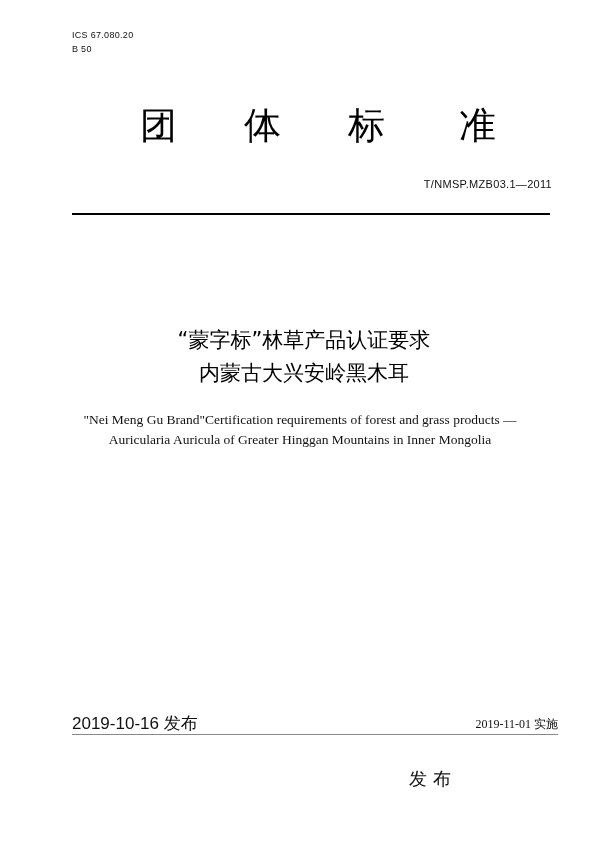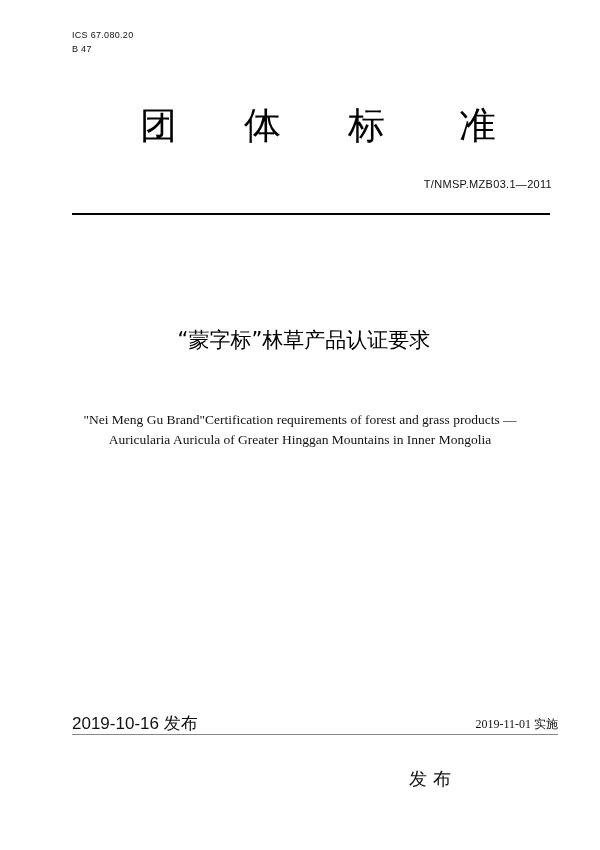--- a/index.html
+++ b/index.html
@@ -138,36 +138,37 @@
       white-space: nowrap;
     }
   </style>
 </head>
 <body>
 
 <div class="page">
 
   <div class="ics">
     <div>ICS 67.080.20</div>
-    <div>B 47</div>
+    <div>B 50</div>
   </div>
 
   <div class="std-heading">
     <span style="left:140px">团</span>
     <span style="left:244px">体</span>
     <span style="left:348px">标</span>
     <span style="left:459px">准</span>
   </div>
 
   <div class="std-code">T/NMSP.MZB03.1—2011</div>
 
   <div class="top-rule"></div>
 
   <div class="title-cn">
     <div>“蒙字标”林草产品认证要求</div>
+    <div>内蒙古大兴安岭黑木耳</div>
   </div>
 
   <div class="title-en">
     <div>"Nei Meng Gu Brand"Certification requirements of forest and grass products —</div>
     <div>Auricularia Auricula of Greater Hinggan Mountains in Inner Mongolia</div>
   </div>
 
   <div class="date-left">2019-10-16 发布</div>
   <div class="date-right">2019-11-01 实施</div>
 

